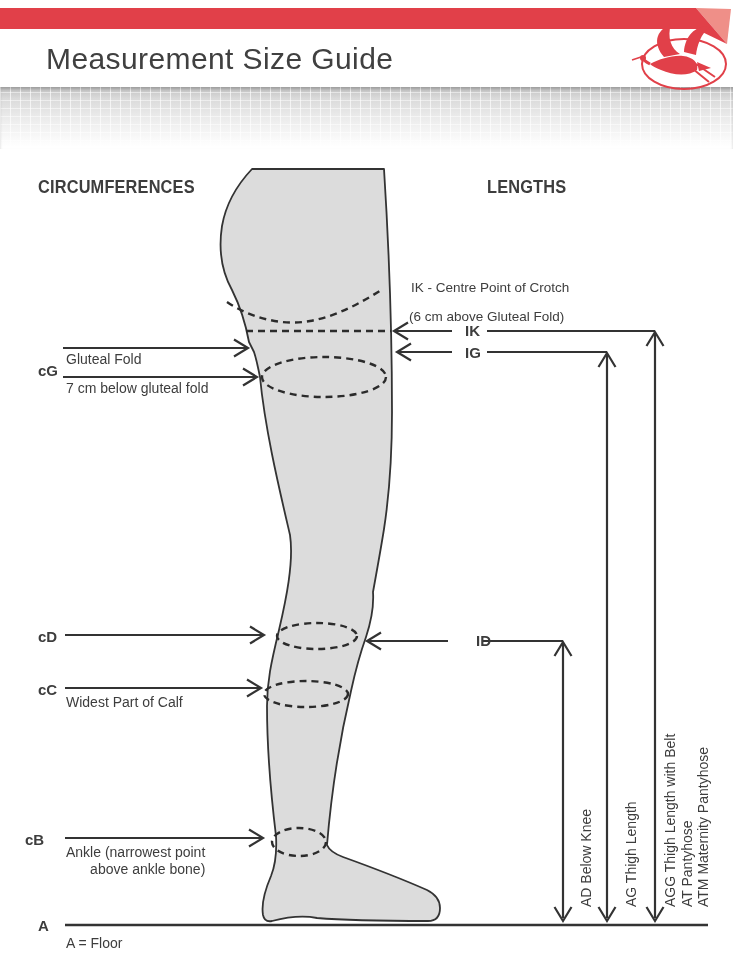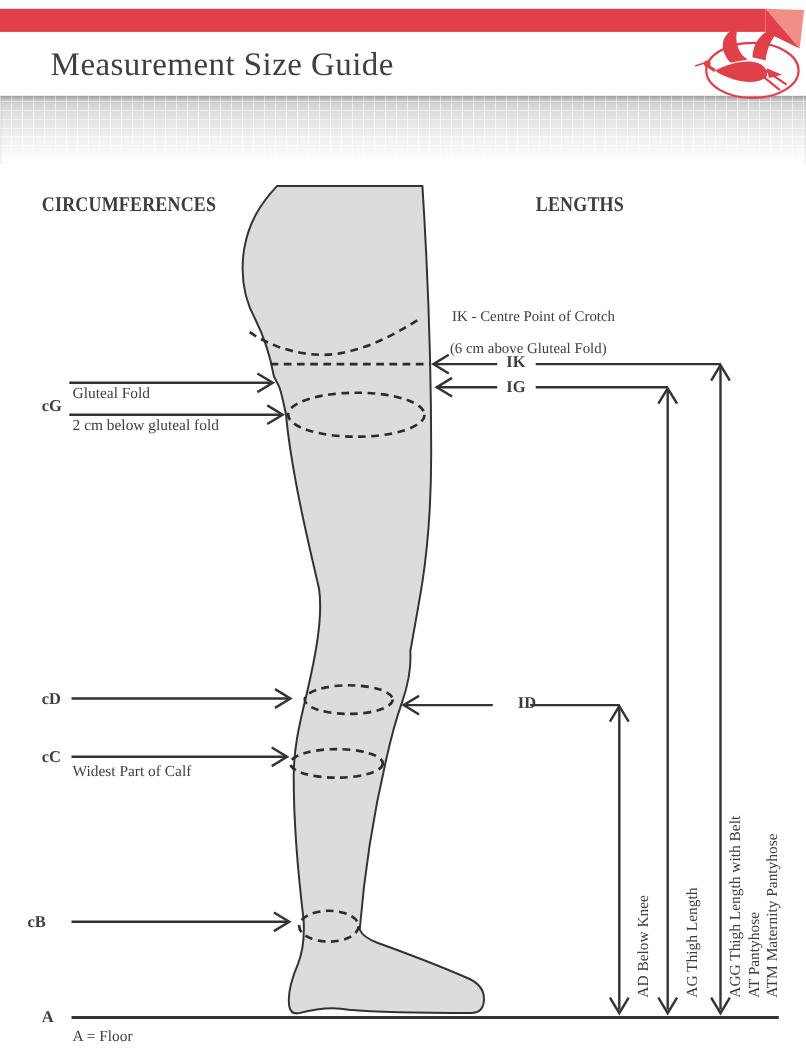--- a/index.html
+++ b/index.html
@@ -1,33 +1,33 @@
 <!DOCTYPE html>
 <html style="--accent: #e14049; --salmon: #ef8f88; --leg: #dcdcdc; --line: #333333; --text: #3d3d3d;"><head>
 <meta charset="utf-8">
 <style>
   html,body{margin:0;padding:0;background:#fff;}
   .page{position:relative;width:733px;height:967px;background:#fff;overflow:hidden;
-        font-family:Liberation Serif, serif;color:var(--text,#3d3d3d);}
+        font-family:Liberation Sans, sans-serif;color:var(--text,#3d3d3d);}
   
   .title{position:absolute;left:46px;top:42px;font-size:30px;font-weight:400;
          color:#404040;letter-spacing:.4px;white-space:nowrap;}
   .grayband{position:absolute;left:0;top:87px;width:733px;height:62px;
     background-image:
       repeating-linear-gradient(90deg, rgba(255,255,255,.65) 0 1px, rgba(0,0,0,0) 1px 10px),
       repeating-linear-gradient(0deg, rgba(255,255,255,.5) 0 1px, rgba(0,0,0,0) 1px 8px),
       linear-gradient(180deg,#bfbfbf 0%,#dadada 18%,#e9e9e9 45%,#ffffff 96%);
     box-shadow:inset 0 2px 3px rgba(0,0,0,.18);}
   
   .lbl{position:absolute;font-size:14px;line-height:16.5px;white-space:nowrap;text-align:right;}
   .code{position:absolute;font-weight:bold;font-size:15px;white-space:nowrap;}
   .heading{position:absolute;font-weight:bold;font-size:19px;letter-spacing:.2px;
            transform:scaleX(.86);transform-origin:0 0;white-space:nowrap;}
   .note{position:absolute;font-size:13.5px;line-height:15.5px;white-space:nowrap;}
-  .ctr{text-align:center;}
+  .ctr{text-align:left;margin-left:15px;}
   .vlabel{position:absolute;transform:rotate(-90deg);transform-origin:0 0;
           white-space:nowrap;font-size:14px;line-height:16.5px;}
   svg{position:absolute;left:0;top:0;}
 </style>
 </head>
 <body>
 
 <div class="page">
 
   <div class="grayband"></div>
@@ -133,28 +133,32 @@
     <path d="M65,925 L708,925" stroke="var(--line)" stroke-width="2.6" fill="none"></path>
   </svg>
 
   <div class="title">Measurement Size Guide</div>
 
   <div class="heading" style="left:38px;top:176px">CIRCUMFERENCES</div>
   <div class="heading" style="left:487px;top:176px">LENGTHS</div>
 
   <div class="code" style="left:38px;top:362px">cG</div>
   <div class="lbl" style="left:66px;top:351px">Gluteal Fold</div>
-  <div class="lbl" style="left:66px;top:380px">2 cm below gluteal fold</div>
+  <div class="lbl" style="left:66px;top:380px">7 cm below gluteal fold</div>
 
   <div class="code" style="left:38px;top:628px">cD</div>
 
   <div class="code" style="left:38px;top:681px">cC</div>
   <div class="lbl" style="left:66px;top:694px">Widest Part of Calf</div>
 
   <div class="code" style="left:25px;top:831px">cB</div>
+  <div class="lbl" style="left:66px;top:844px">
+    <span style="display:block">Ankle (narrowest point</span>
+    <span style="display:block">above ankle bone)</span>
+  </div>
 
   <div class="code" style="left:38px;top:917px">A</div>
   <div class="lbl" style="left:66px;top:935px">A = Floor</div>
 
   <div class="note" style="left:411px;top:280px">IK - Centre Point of Crotch</div>
   <div class="note" style="left:409px;top:309px">(6 cm above Gluteal Fold)</div>
 
   <div class="code ctr" style="left:450px;top:322px;width:38px">IK</div>
   <div class="code ctr" style="left:450px;top:344px;width:38px">IG</div>
   <div class="code ctr" style="left:461px;top:632px;width:36px">ID</div>

